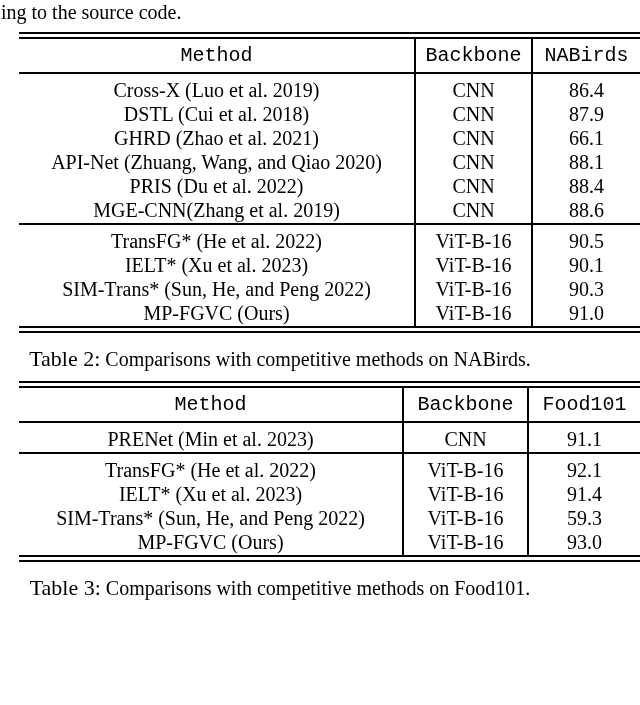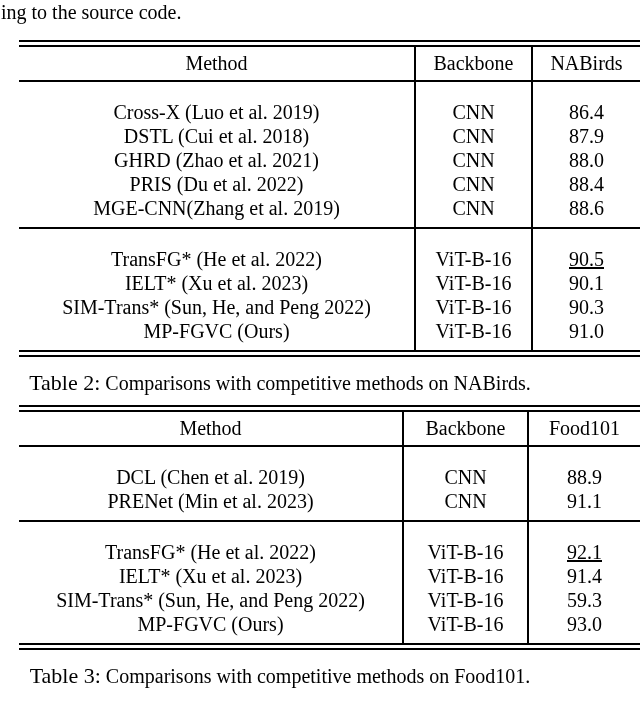--- a/index.html
+++ b/index.html
@@ -2,43 +2,43 @@
 <html><head>
 <meta charset="utf-8">
 <style>
   html,body { margin:0; padding:0; }
   body {
     width:640px; height:705px; overflow:hidden;
     background:#ffffff; color:#000000;
     font-family:"Liberation Serif","DejaVu Serif",serif;
   }
   .intro {
-    font-size:20px; line-height:24px; height:40px; padding-left:1px;
+    font-size:20px; line-height:24px; height:32px; padding-left:1px;
     white-space:nowrap;
   }
   table.t {
     border-collapse:collapse; table-layout:fixed;
     margin-left:19px; width:621px; font-size:20px;
   }
   table.t.mt { margin-top:7px; }
   .t2 col.cm{width:396px} .t2 col.cb{width:117px} .t2 col.cs{width:108px}
   .t3 col.cm{width:384px} .t3 col.cb{width:125px} .t3 col.cs{width:112px}
   .t th, .t td {
     text-align:center; padding:0; font-weight:normal;
     height:24px; line-height:24px; white-space:nowrap; overflow:hidden;
   }
   .t thead th {
     height:33px; line-height:33px;
-    border-top:7px double #000; border-bottom:2px solid #000;
+    border-top:7px double #000; border-bottom:2px solid #000;font-family:Liberation Mono, monospace;
   }
   .vl { border-left:2px solid #000; }
-  tbody.sec tr:first-child td { padding-top:18px; }
-  tbody.sec tr:last-child td { padding-bottom:7px; border-bottom:2px solid #000; }
+  tbody.sec tr:first-child td { padding-top:4px; }
+  tbody.sec tr:last-child td { padding-bottom:1px; border-bottom:2px solid #000; }
   tbody.sec.last tr:last-child td { border-bottom:7px double #000;text-align:center; }
-  .u { text-decoration:underline; }
+  .u { }
   .b { font-weight:bold; }
   .caption {
     width:560px; text-align:center; line-height:25px;
     font-size:20px; margin-top:13px; margin-bottom:9px;
   }
   .cap-label { font-size:22px; }
 </style>
 </head>
 <body>
 
@@ -64,21 +64,26 @@
       <td class="vl">86.4</td>
     </tr>
     <tr>
       <td>DSTL (Cui et al. 2018)</td>
       <td class="vl">CNN</td>
       <td class="vl">87.9</td>
     </tr>
     <tr>
       <td>GHRD (Zhao et al. 2021)</td>
       <td class="vl">CNN</td>
-      <td class="vl">88.0</td>
+      <td class="vl">66.1</td>
+    </tr>
+    <tr>
+      <td>API-Net (Zhuang, Wang, and Qiao 2020)</td>
+      <td class="vl">CNN</td>
+      <td class="vl">88.1</td>
     </tr>
     <tr>
       <td>PRIS (Du et al. 2022)</td>
       <td class="vl">CNN</td>
       <td class="vl">88.4</td>
     </tr>
     <tr>
       <td>MGE-CNN(Zhang et al. 2019)</td>
       <td class="vl">CNN</td>
       <td class="vl">88.6</td>
@@ -121,25 +126,20 @@
     </colgroup>
   <thead>
     <tr>
       <th>Method</th>
       <th class="vl">Backbone</th>
       <th class="vl">Food101</th>
     </tr>
   </thead>
   <tbody class="sec">
     <tr>
-      <td>DCL (Chen et al. 2019)</td>
-      <td class="vl">CNN</td>
-      <td class="vl">88.9</td>
-    </tr>
-    <tr>
       <td>PRENet (Min et al. 2023)</td>
       <td class="vl">CNN</td>
       <td class="vl">91.1</td>
     </tr>
   </tbody>
   <tbody class="sec last">
     <tr>
       <td>TransFG* (He et al. 2022)</td>
       <td class="vl">ViT-B-16</td>
       <td class="vl u">92.1</td>

